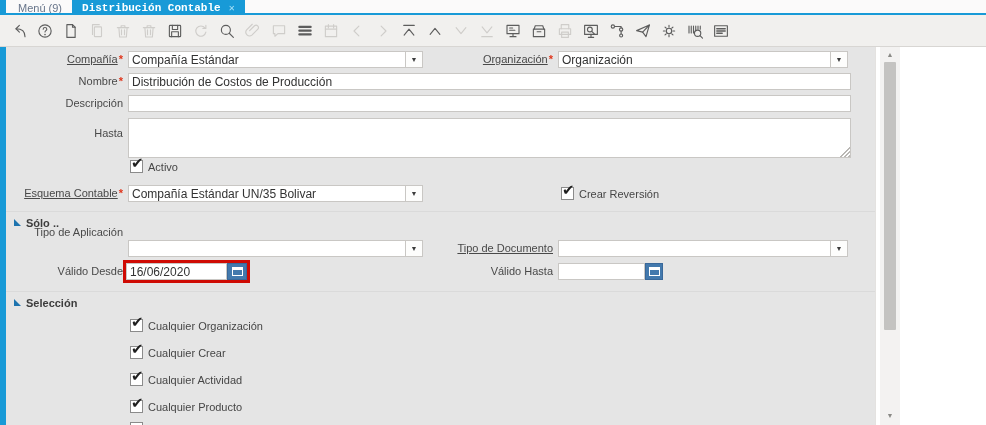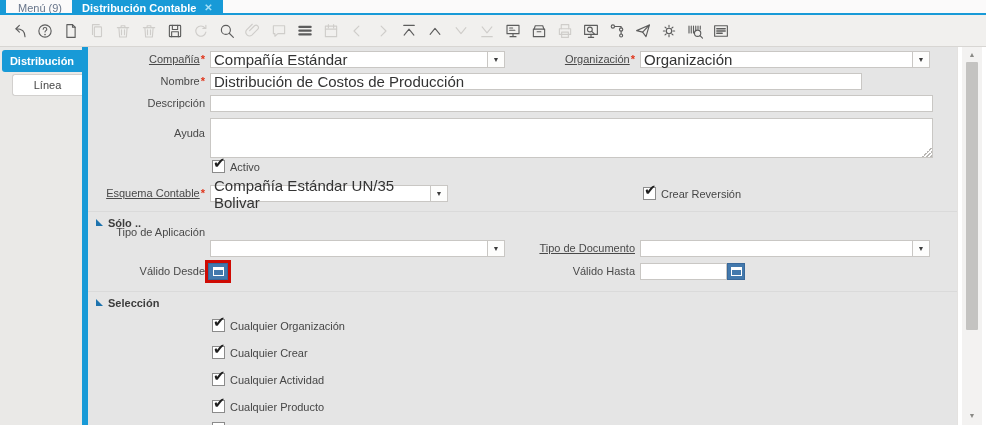--- a/index.html
+++ b/index.html
@@ -6,21 +6,21 @@
   html,body { background:#fff; }
   body { font-family:"Liberation Sans", sans-serif; font-size:11px; color:#464646; }
   .app { position:relative; width:986px; height:425px; background:#fff; overflow:hidden; }
 
   
   .tabbar { position:relative; height:15px; background:#fbfafa; display:flex; align-items:stretch; }
   .tabbar::after { content:""; position:absolute; left:0; right:0; bottom:0; height:2px; background:#189ad7; }
   .tab-accent { width:6px; background:#189ad7; }
   .wtab { display:flex; align-items:center; padding:0 10px; font-size:11px; white-space:nowrap; }
   .wtab.menu { color:#68758a; margin-left:2px; }
-  .wtab.active { background:#189ad7; color:#fff; font-weight:bold; gap:8px; position:relative; z-index:2; }
+  .wtab.active { background:#189ad7; color:#fff; font-weight:bold; gap:8px; position:relative; z-index:2;font-family:Liberation Mono, monospace; }
   .wtab .close { color:#a6e0f7; font-size:10px; font-weight:bold; cursor:pointer; }
 
   
   .toolbar { height:32px; background:#f1f0ee; border-bottom:1px solid #d8d6d3; display:flex; align-items:center; padding-left:9px; gap:7px; }
   .tbtn { width:19px; height:22px; display:flex; align-items:center; justify-content:center; }
   .tbtn svg { width:18px; height:18px; stroke:#5d5d5d; fill:none; stroke-width:1.5; stroke-linecap:round; stroke-linejoin:round; }
   .tbtn.dis svg { stroke:#cfcdca; }
 
   
   .main { display:flex; height:378px; }
@@ -37,21 +37,21 @@
   .scrollbar .arr { position:absolute; left:0; width:20px; text-align:center; font-size:7px; color:#8a8a86; }
   .scrollbar .arr.up { top:4px; }
   .scrollbar .arr.down { bottom:6px; }
   .scrollbar .thumb { position:absolute; left:4px; top:15px; width:12px; height:268px; background:#c4c3c1; border-radius:1px; }
 
   
   .lbl { position:absolute; width:117px; text-align:right; color:#494949; }
   .lbl.right { left:430px; }
   .lbl .ast { color:#e0351b; font-weight:bold; margin-left:1px; }
   .lbl.link .txt { text-decoration:underline; }
-  .tin, .combotext, .datein { position:absolute; height:17px; border:1px solid #c9c7c4; background:#fff; font-family:"Liberation Sans",sans-serif; font-size:15px; color:#333; padding:0 3px; }
+  .tin, .combotext, .datein { position:absolute; height:17px; border:1px solid #c9c7c4; background:#fff; font-family:"Liberation Sans",sans-serif; font-size:12px; color:#333; padding:0 3px; }
   .combo { position:absolute; height:17px; display:flex; }
   .combo .combotext { position:static; flex:1; border-right:none; display:flex; align-items:center; }
   .combo .cbtn { width:18px; height:17px; border:1px solid #c9c7c4; background:#fdfdfc; display:flex; align-items:center; justify-content:center; font-size:7px; color:#3c3c3c; }
   textarea.tarea { position:absolute; border:1px solid #c9c7c4; background:#fff; resize:none; font-family:"Liberation Sans",sans-serif; font-size:11px; padding:2px 3px; }
   .resize-grip { position:absolute; width:10px; height:10px; background:
       linear-gradient(135deg, transparent 50%, #b9b7b4 50%, #b9b7b4 57%, transparent 57%, transparent 70%, #b9b7b4 70%, #b9b7b4 77%, transparent 77%, transparent 90%, #b9b7b4 90%, #b9b7b4 97%, transparent 97%); }
 
   .datewrap { position:absolute; display:flex; }
   .datewrap.focusring { border:3px solid #cf0b04; }
   .datein { position:static; }
@@ -340,24 +340,20 @@
       </span>
       <span class="tbtn">
         <svg>
           <use href="#i-report"></use>
         </svg>
       </span>
     </div>
 
   <div class="main">
 
-    <div class="sidebar">
-      <div class="stab active">Distribución</div>
-      <div class="stab plain">Línea</div>
-    </div>
     <div class="accent-strip"></div>
 
     <div class="content">
 
       <span class="lbl link" style="top:6px;left:0">
         <span class="txt">Compañía</span><span class="ast">*</span>
       </span>
       <div class="combo" style="top:4px;left:122px;width:295px">
         <div class="combotext">Compañía Estándar</div>
         <div class="cbtn">
@@ -370,44 +366,44 @@
       <div class="combo" style="top:4px;left:552px;width:290px">
         <div class="combotext">Organización</div>
         <div class="cbtn">
             <span>▼</span>
           </div>
       </div>
 
       <span class="lbl" style="top:28px;left:0">
         <span class="txt">Nombre</span><span class="ast">*</span>
       </span>
-      <input class="tin" style="top: 26px; left: 122px; width: 652px;" value="Distribución de Costos de Producción">
+      <input class="tin" style="top: 26px; left: 122px; width: 723px;" value="Distribución de Costos de Producción">
 
       <span class="lbl" style="top:50px;left:0">
         <span class="txt">Descripción</span>
       </span>
       <input class="tin" style="top: 48px; left: 122px; width: 723px;" value="">
 
       <span class="lbl" style="top:80px;left:0">
-        <span class="txt">Ayuda</span>
+        <span class="txt">Hasta</span>
       </span>
       <textarea class="tarea" style="top: 71px; left: 122px; width: 723px; height: 40px;"></textarea>
       <div class="resize-grip" style="top:100px;left:834px"></div>
 
       <div class="cbrow" style="top:112px;left:124px">
         <span class="cb checked">
             <span class="mark">✔</span>
           </span>
         <span class="cblbl">Activo</span>
       </div>
 
       <span class="lbl link" style="top:140px;left:0">
         <span class="txt">Esquema Contable</span><span class="ast">*</span>
       </span>
-      <div class="combo" style="top:138px;left:122px;width:238px">
+      <div class="combo" style="top:138px;left:122px;width:295px">
         <div class="combotext">Compañía Estándar UN/35 Bolivar</div>
         <div class="cbtn">
             <span>▼</span>
           </div>
       </div>
       <div class="cbrow" style="top:139px;left:555px">
         <span class="cb checked">
             <span class="mark">✔</span>
           </span>
         <span class="cblbl">Crear Reversión</span>
@@ -435,20 +431,21 @@
         <div class="combotext"></div>
         <div class="cbtn">
             <span>▼</span>
           </div>
       </div>
 
       <span class="lbl" style="top:218px;left:0">
         <span class="txt">Válido Desde</span>
       </span>
       <div class="datewrap focusring" style="top:213px;left:117px">
+        <input class="datein" style="width: 101px;" value="16/06/2020">
         <div class="calbtn">
             <span class="calglyph"></span>
           </div>
       </div>
       <span class="lbl right" style="top:218px">
         <span class="txt">Válido Hasta</span>
       </span>
       <div class="datewrap" style="top:216px;left:552px">
         <input class="datein" style="width: 87px;" value="">
         <div class="calbtn" style="width:18px">

